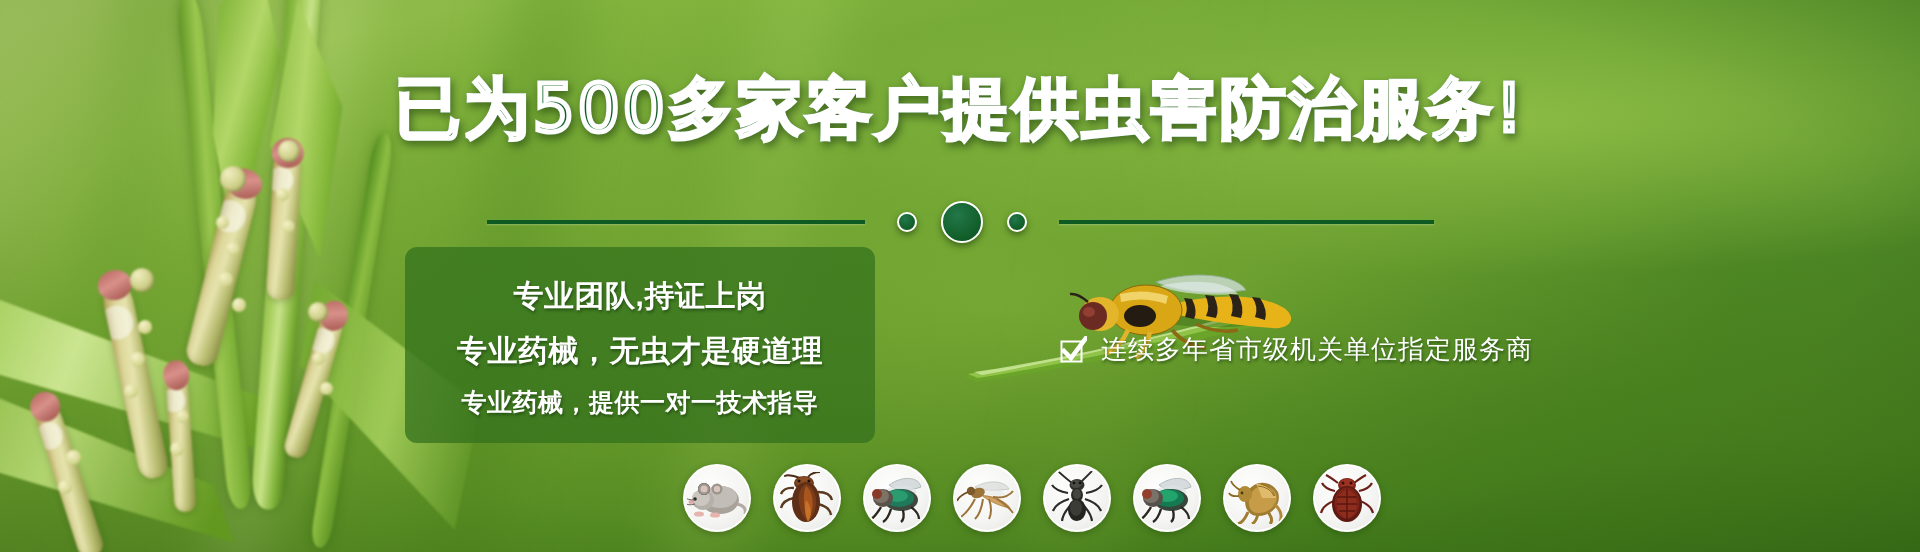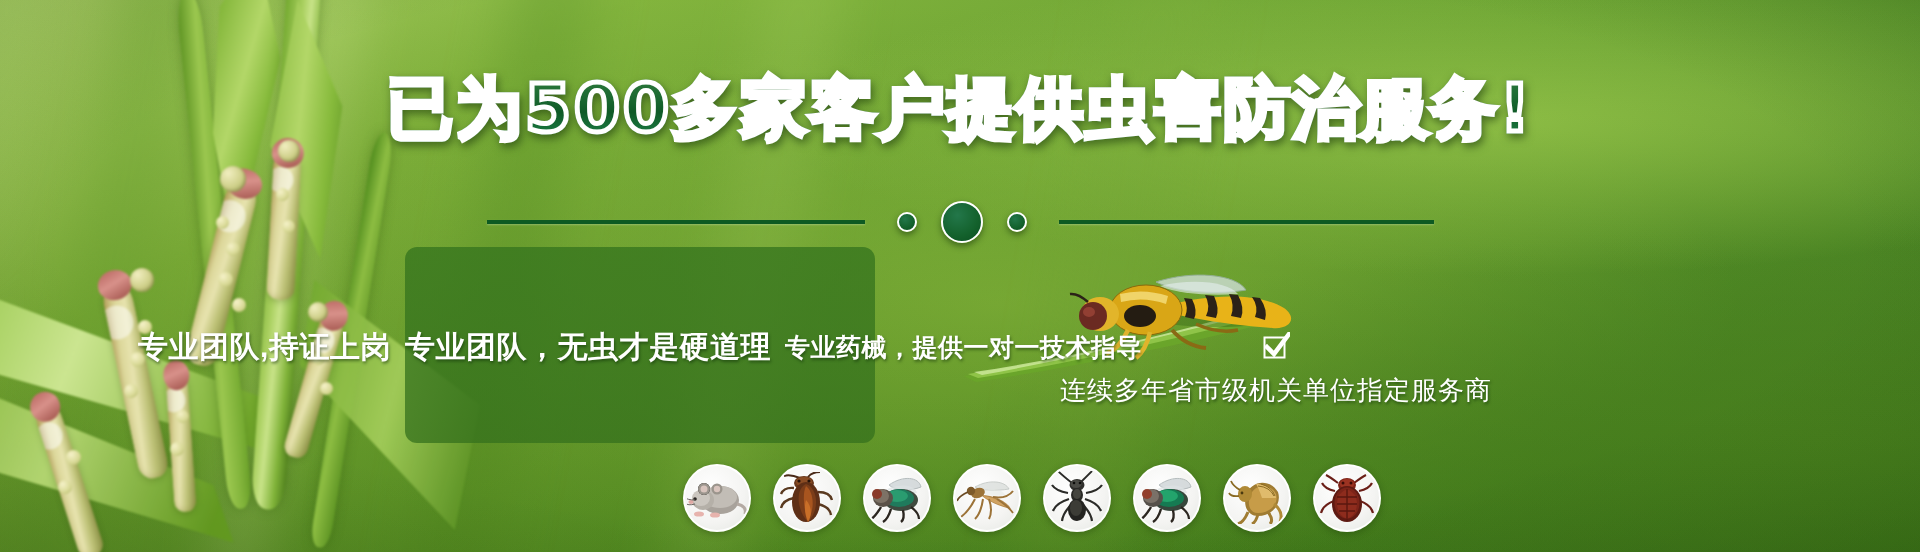--- a/index.html
+++ b/index.html
@@ -127,21 +127,21 @@
     left: 0; right: 0;
     top: 76px;
     text-align: center;
     z-index: 20;
     white-space: nowrap;
   }
   .headline-text {
     display: inline-block;
     font-family: "DejaVu Sans", "Liberation Sans", sans-serif;
     font-size: 66px;
-    font-weight: 700;
+    font-weight: 400;
     letter-spacing: 3px;
     line-height: 1;
     background: linear-gradient(to bottom, #2f7a3c 0%, #1d6b33 30%, #0f5a27 55%, #17703a 78%, #2b8547 100%);
     -webkit-background-clip: text;
     background-clip: text;
     color: transparent;
     -webkit-text-stroke: 5px #ffffff;
     paint-order: stroke fill;
     filter: drop-shadow(2px 4px 4px rgba(20,50,8,.55));
   }
@@ -185,21 +185,21 @@
     z-index: 15;
   }
   .panel-lines {
     position: absolute;
     left: 405px;
     top: 252px;
     width: 470px;
     height: 190px;
     z-index: 17;
     display: flex;
-    flex-direction: row;
+    flex-direction: column;
     justify-content: center;
     align-items: center;
     gap: 14px;
   }
   .panel-line {
     color: #ffffff;
     font-weight: 700;
     white-space: nowrap;
     text-shadow: 1px 2px 3px rgba(10,40,5,.5);
     letter-spacing: .5px;
@@ -221,21 +221,20 @@
     position: absolute;
     left: 1060px;
     top: 332px;
     z-index: 19;
   }
   .bullet {
     display: flex;
     align-items: center;
     gap: 14px;
     margin-bottom: 28px;
-    flex-direction: column;
   }
   .check-box {
     width: 27px; height: 27px;
     flex: 0 0 27px;
     position: relative;
   }
   .bullet-text {
     color: #ffffff;
     font-size: 26px;
     font-weight: 400;
@@ -358,21 +357,21 @@
       <path d="M168 62 q -8 18 -22 24" stroke="#e0b42c" stroke-width="4.5" fill="none"></path>
       <path d="M190 64 q -4 18 -14 26" stroke="#e0b42c" stroke-width="4.5" fill="none"></path>
       <path d="M212 62 q 14 16 34 18" stroke="#8a6a14" stroke-width="4" fill="none"></path>
       <path d="M236 56 q 22 10 42 6" stroke="#8a6a14" stroke-width="3.5" fill="none"></path>
     </svg>
   </div>
 
   <div class="panel"></div>
   <div class="panel-lines">
     <div class="panel-line l1">专业团队,持证上岗</div>
-    <div class="panel-line l2">专业团队，无虫才是硬道理</div>
+    <div class="panel-line l2">专业药械，无虫才是硬道理</div>
     <div class="panel-line l3">专业药械，提供一对一技术指导</div>
   </div>
 
   <div class="bullets">
     <div class="bullet">
       <span class="check-box">
         <svg width="27" height="27" viewBox="0 0 27 27">
           <rect x="1.5" y="5.5" width="20" height="20" fill="none" stroke="#ffffff" stroke-width="2"></rect>
           <path d="M4 15 L 11 22 L 26 2" fill="none" stroke="#ffffff" stroke-width="4.5" stroke-linecap="square"></path>
         </svg>

